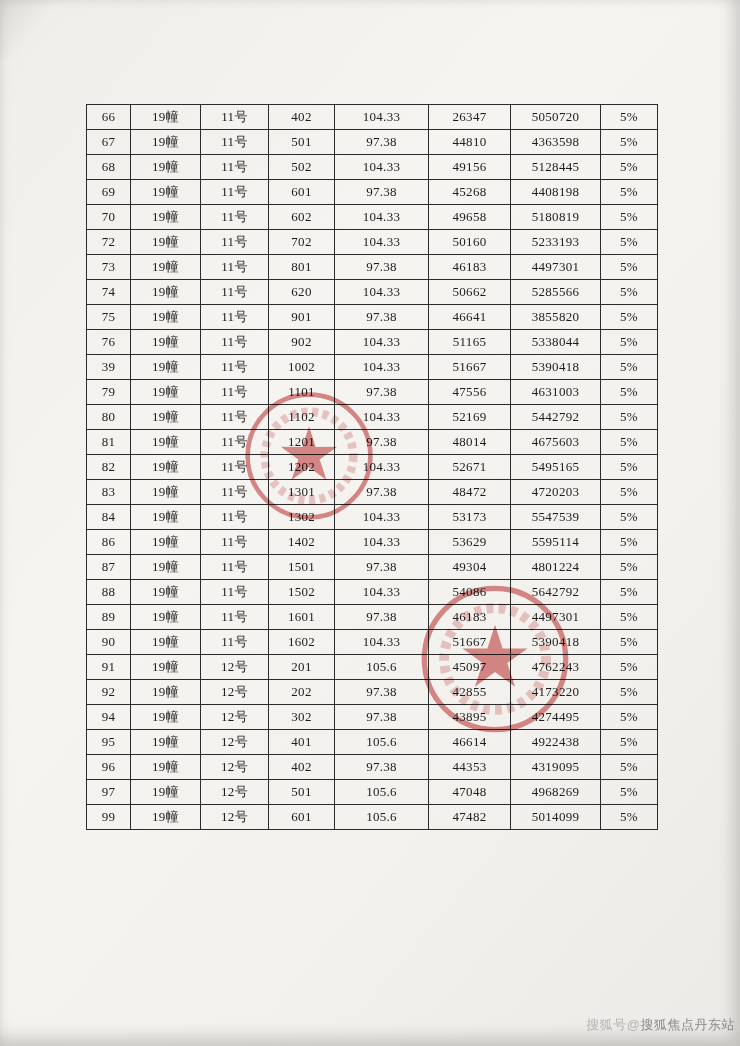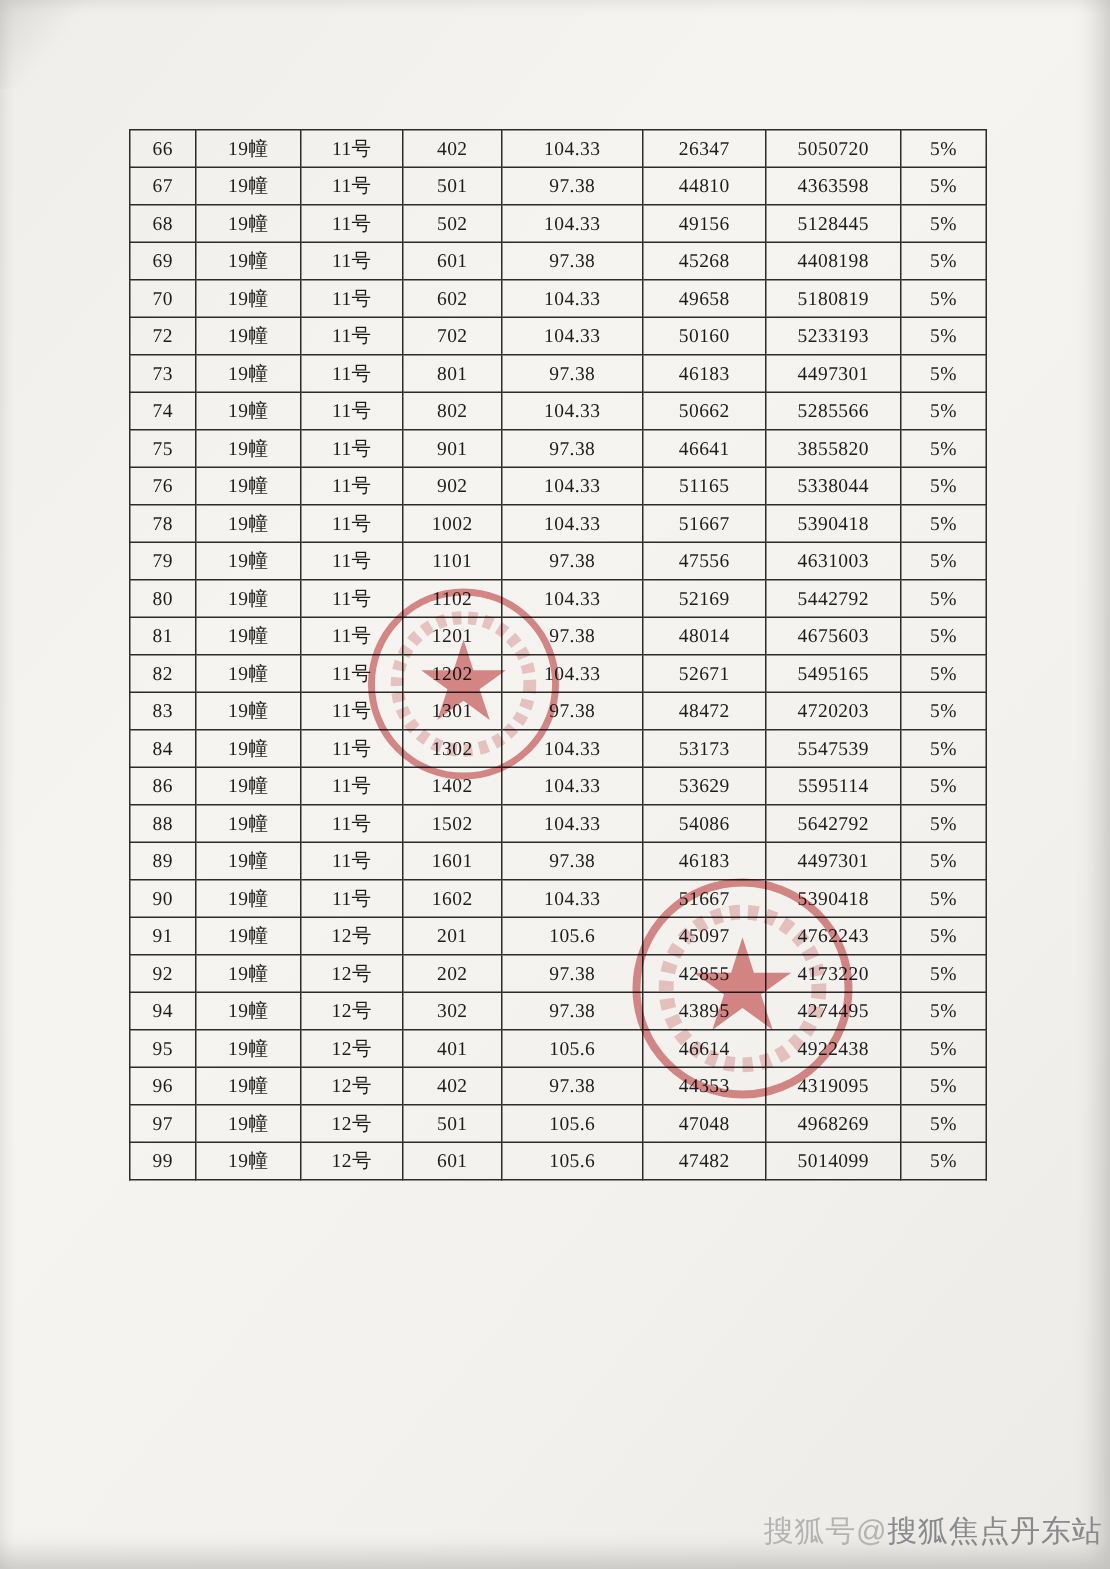--- a/index.html
+++ b/index.html
@@ -14,21 +14,21 @@
     position:absolute; inset:0;
     background:linear-gradient(130deg,#f0eeea 0%,#f6f4f1 35%,#f3f1ed 70%,#eceae6 100%);
     box-shadow: inset -7px -9px 16px rgba(0,0,0,.16), inset 3px 3px 10px rgba(0,0,0,.05);
   }
   .fold {
     position:absolute; left:-26px; top:-30px; width:110px; height:86px;
     background:linear-gradient(135deg, rgba(150,148,144,.45) 0%, rgba(150,148,144,0) 62%);
     transform:rotate(-7deg);
   }
   .price-table {
-    position:absolute; left:86px; top:86px; width:571px;
+    position:absolute; left:86px; top:104px; width:571px;
     border-collapse:collapse; table-layout:fixed;
   }
   .price-table td {
     border:1px solid #2b2b2b;
     height:24px;
     font-size:13px;
     line-height:24px;
     text-align:center;
     color:#1c1c1c;
     white-space:nowrap;
@@ -40,21 +40,21 @@
     opacity:.60;
     mix-blend-mode:multiply;
     filter:blur(.3px);
     pointer-events:none;
   }
   .stamp1 { left:243px; top:390px; width:132px; height:132px; }
   .stamp2 { left:419px; top:583px; width:152px; height:152px; }
   .watermark {
     position:absolute; right:5px; bottom:12px;
     font-family:"Liberation Sans","DejaVu Sans",sans-serif;
-    font-size:20px;
+    font-size:13px;
     letter-spacing:.5px;
     white-space:nowrap;
   }
   .watermark .pre  { color:#b3b3b3; }
   .watermark .name { color:#87898c; }
 </style>
 </head>
 <body>
 
 <div class="page">
@@ -140,21 +140,21 @@
           <td>801</td>
           <td>97.38</td>
           <td>46183</td>
           <td>4497301</td>
           <td>5%</td>
         </tr>
         <tr>
           <td>74</td>
           <td>19幢</td>
           <td>11号</td>
-          <td>802</td>
+          <td>620</td>
           <td>104.33</td>
           <td>50662</td>
           <td>5285566</td>
           <td>5%</td>
         </tr>
         <tr>
           <td>75</td>
           <td>19幢</td>
           <td>11号</td>
           <td>901</td>
@@ -167,21 +167,21 @@
           <td>76</td>
           <td>19幢</td>
           <td>11号</td>
           <td>902</td>
           <td>104.33</td>
           <td>51165</td>
           <td>5338044</td>
           <td>5%</td>
         </tr>
         <tr>
-          <td>78</td>
+          <td>39</td>
           <td>19幢</td>
           <td>11号</td>
           <td>1002</td>
           <td>104.33</td>
           <td>51667</td>
           <td>5390418</td>
           <td>5%</td>
         </tr>
         <tr>
           <td>79</td>
@@ -244,20 +244,30 @@
           <td>5%</td>
         </tr>
         <tr>
           <td>86</td>
           <td>19幢</td>
           <td>11号</td>
           <td>1402</td>
           <td>104.33</td>
           <td>53629</td>
           <td>5595114</td>
+          <td>5%</td>
+        </tr>
+        <tr>
+          <td>87</td>
+          <td>19幢</td>
+          <td>11号</td>
+          <td>1501</td>
+          <td>97.38</td>
+          <td>49304</td>
+          <td>4801224</td>
           <td>5%</td>
         </tr>
         <tr>
           <td>88</td>
           <td>19幢</td>
           <td>11号</td>
           <td>1502</td>
           <td>104.33</td>
           <td>54086</td>
           <td>5642792</td>

